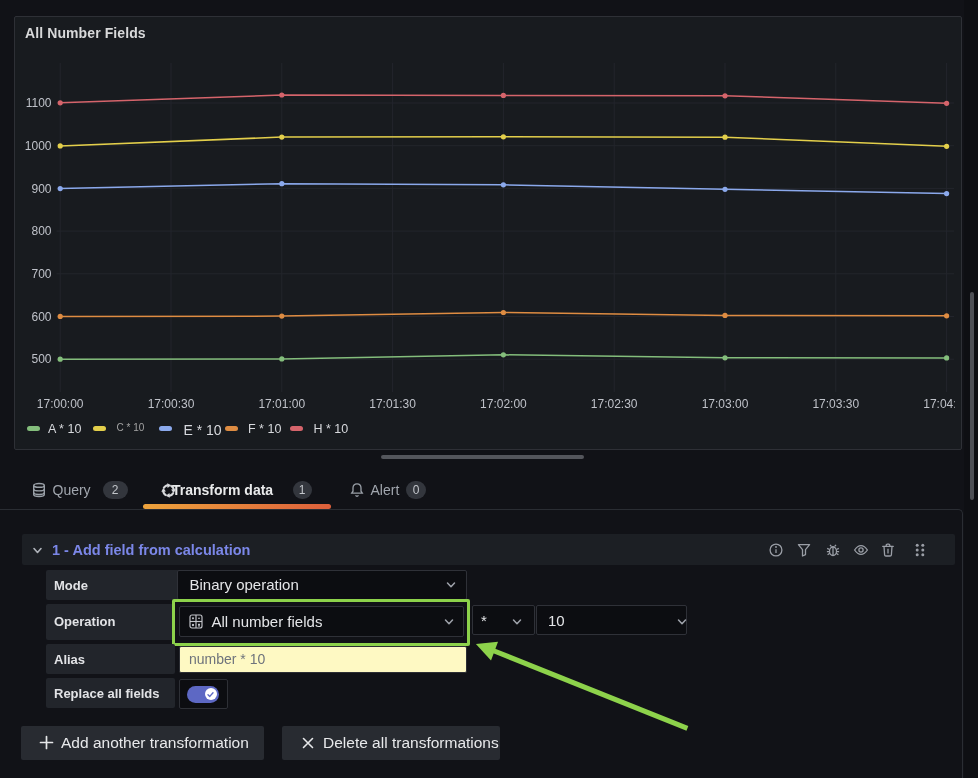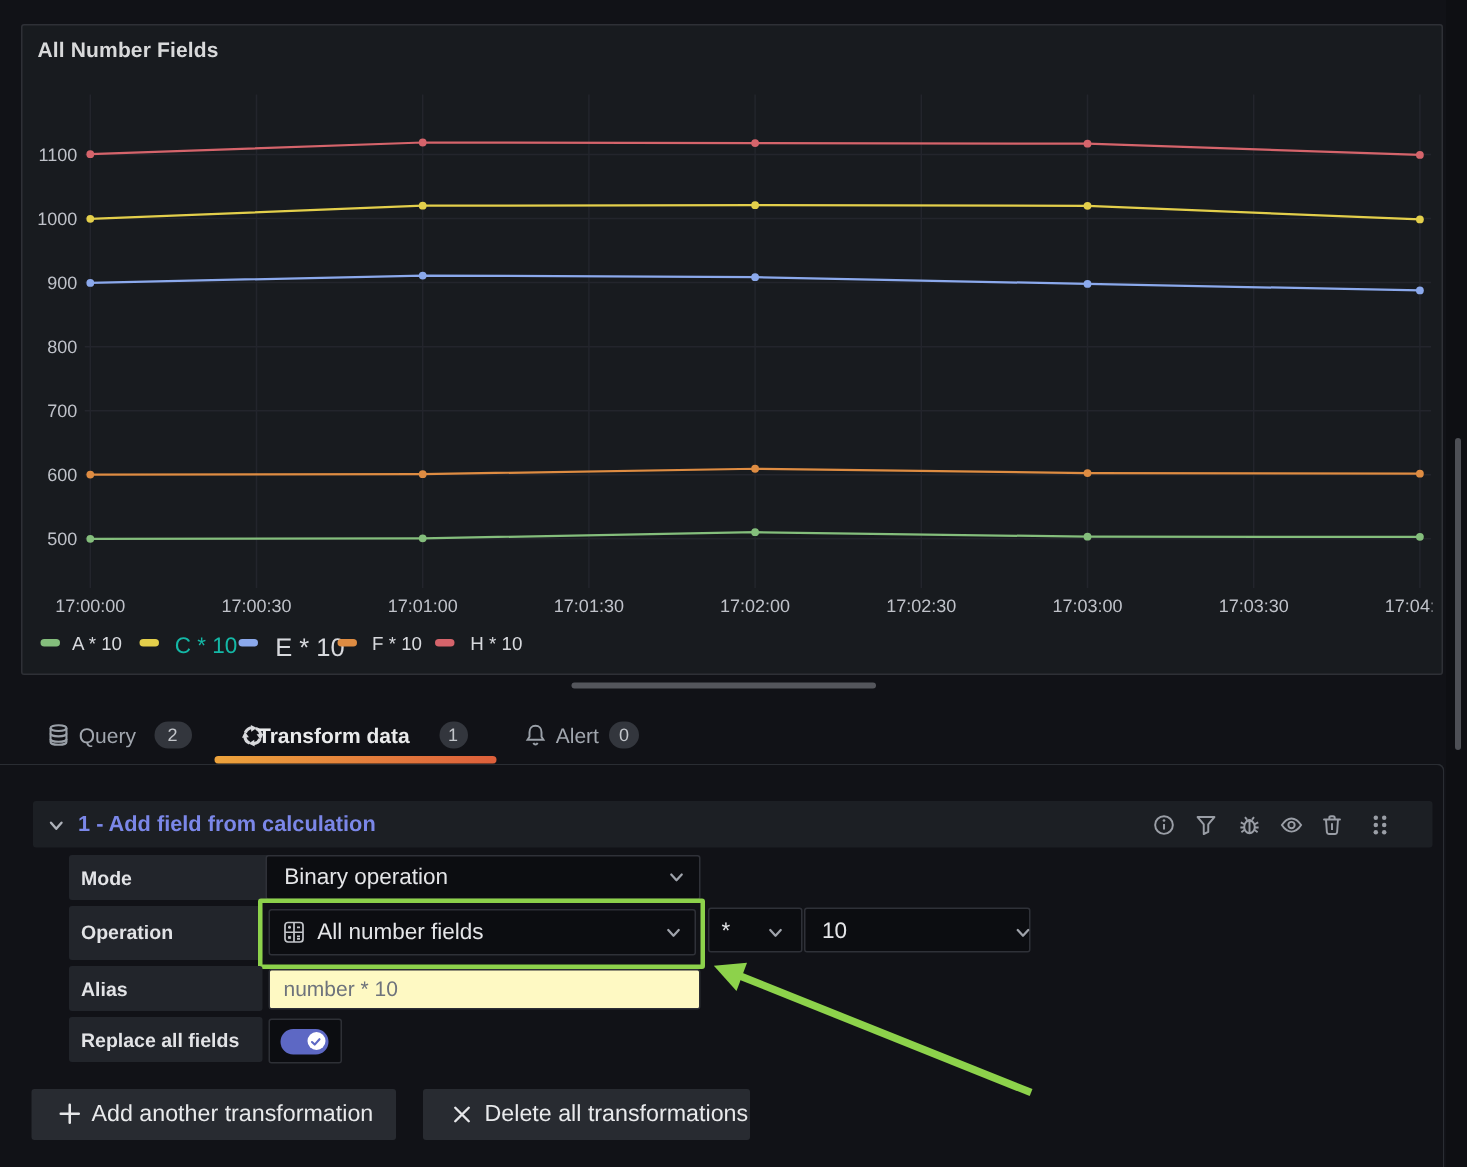--- a/index.html
+++ b/index.html
@@ -84,23 +84,23 @@
       <text x="503.4" y="408" text-anchor="middle" font-size="12" fill="#bfc2c9">17:02:00</text>
       <text x="614.2" y="408" text-anchor="middle" font-size="12" fill="#bfc2c9">17:02:30</text>
       <text x="725.0" y="408" text-anchor="middle" font-size="12" fill="#bfc2c9">17:03:00</text>
       <text x="835.8" y="408" text-anchor="middle" font-size="12" fill="#bfc2c9">17:03:30</text>
       <text x="946.6" y="408" text-anchor="middle" font-size="12" fill="#bfc2c9">17:04:00</text>
     </g>
   </svg>
 <div class="abs" style="left:27.4px;top:426px;width:13px;height:5px;border-radius:2.5px;background:#84BE7C"></div>
 <div class="abs" style="left:48px;top:421.5px;font-size:12.5px;color:#d7d9dd">A * 10</div>
 <div class="abs" style="left:92.5px;top:426px;width:13px;height:5px;border-radius:2.5px;background:#E3CF4B"></div>
-<div class="abs" style="left:116.5px;top:421.5px;font-size:15px;color:#14b8a6">C * 10</div>
+<div class="abs" style="left:116.5px;top:421.5px;font-size:10px;color:#a3a3a3">C * 10</div>
 <div class="abs" style="left:159.4px;top:426px;width:13px;height:5px;border-radius:2.5px;background:#8BA9EC"></div>
-<div class="abs" style="left:183.5px;top:421.5px;font-size:17px;color:#d7d9dd">E * 10</div>
+<div class="abs" style="left:183.5px;top:421.5px;font-size:14px;color:#d7d9dd">E * 10</div>
 <div class="abs" style="left:225.0px;top:426px;width:13px;height:5px;border-radius:2.5px;background:#DE8C42"></div>
 <div class="abs" style="left:248px;top:421.5px;font-size:12.5px;color:#d7d9dd">F * 10</div>
 <div class="abs" style="left:290.0px;top:426px;width:13px;height:5px;border-radius:2.5px;background:#D5646B"></div>
 <div class="abs" style="left:313.5px;top:421.5px;font-size:12.5px;color:#d7d9dd">H * 10</div>
 <div class="abs" style="left:963.5px;top:0;width:14.5px;height:778px;background:#0e0f13"></div>
 <div class="abs" style="left:381px;top:455px;width:203px;height:3.5px;border-radius:2px;background:#54565c"></div>
 <div class="abs" style="left:969.5px;top:292px;width:4.5px;height:208px;border-radius:2.5px;background:#4e5056"></div>
 <svg class="abs" style="left:30.5px;top:482px" width="16" height="16" viewBox="0 0 16 16">
 <g fill="none" stroke="#9aa0a8" stroke-width="1.4">
 <ellipse cx="8" cy="3.4" rx="5.3" ry="1.9"></ellipse>

